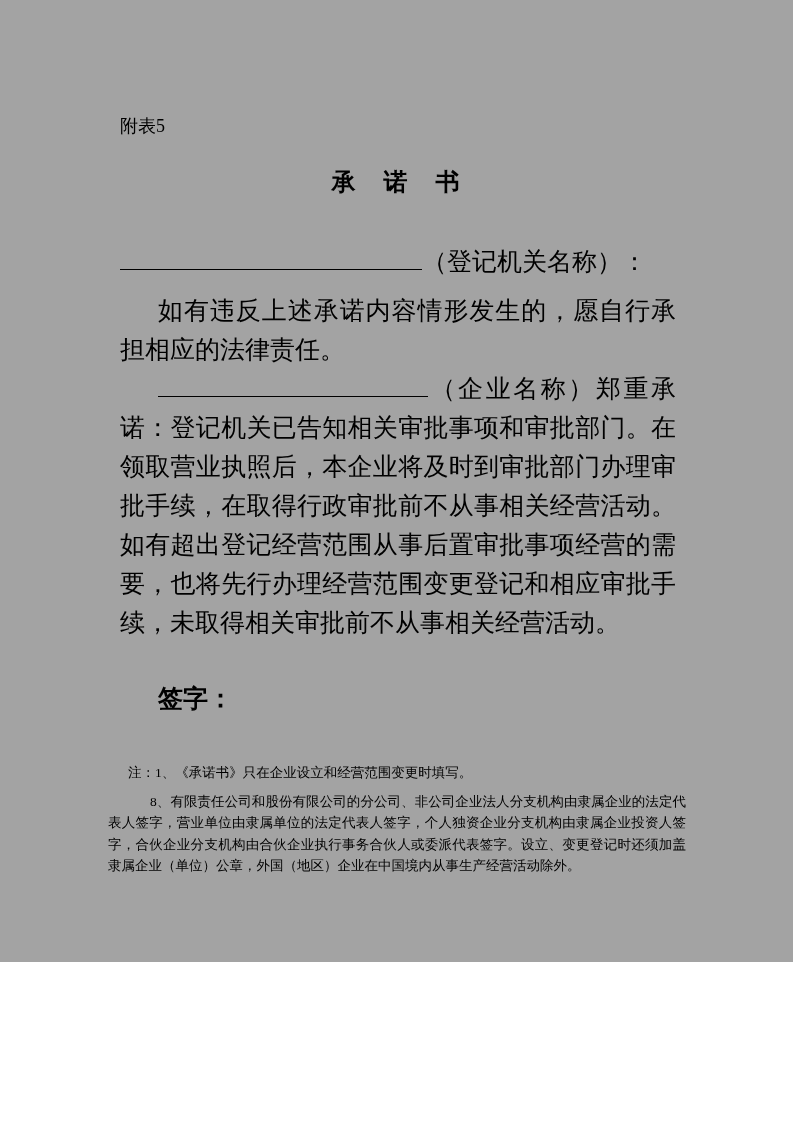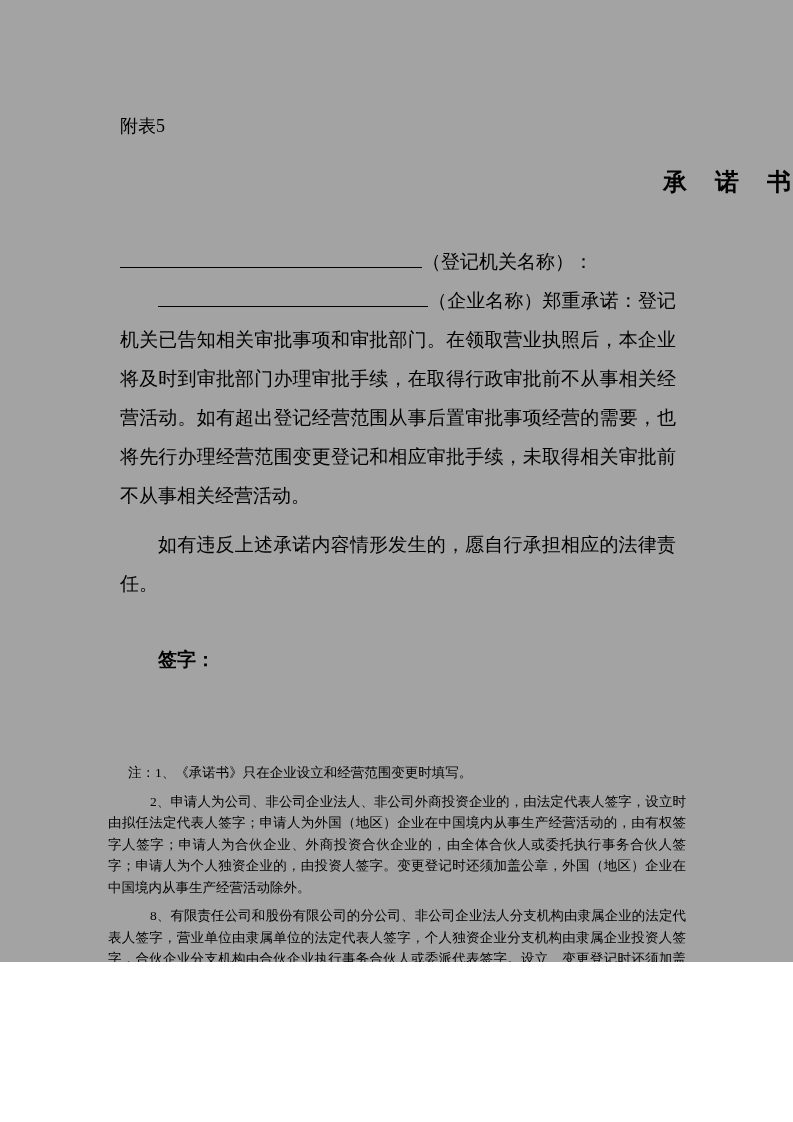--- a/index.html
+++ b/index.html
@@ -21,33 +21,33 @@
     left: 120px;
     top: 114px;
     font-size: 18px;
     line-height: 24px;
   }
   .doc-title {
     position: absolute;
     left: 0;
     top: 166px;
     width: 100%;
-    text-align: right;
+    text-align: center;
     font-family: "Liberation Sans", "DejaVu Sans", sans-serif;
     font-weight: bold;
     font-size: 24px;
     letter-spacing: 2px;
     margin: 0;
   }
   .content {
     position: absolute;
     left: 120px;
     top: 242px;
     width: 556px;
-    font-size: 19px;
+    font-size: 25px;
     line-height: 39px;
     text-align: justify;
   }
   .content p { margin: 0; }
   .blank {
     display: inline-block;
     border-bottom: 1px solid #000;
     height: 24px;
     vertical-align: baseline;
   }
@@ -93,32 +93,31 @@
   <div class="attachment-label">附表5</div>
 
   <h1 class="doc-title">承　诺　书</h1>
 
   <div class="content">
 
     <p>
       <span class="blank blank-registry"></span><span>（登记机关名称）：</span>
     </p>
 
+    <p class="para-indent liability-para">如有违反上述承诺内容情形发生的，愿自行承担相应的法律责任。</p>
+
     <p class="para-indent">
       <span class="blank blank-company"></span><span>（企业名称）郑重承诺：登记机关已告知相关审批事项和审批部门。在领取营业执照后，本企业将及时到审批部门办理审批手续，在取得行政审批前不从事相关经营活动。如有超出登记经营范围从事后置审批事项经营的需要，也将先行办理经营范围变更登记和相应审批手续，未取得相关审批前不从事相关经营活动。</span>
     </p>
-
-    <p class="para-indent liability-para">如有违反上述承诺内容情形发生的，愿自行承担相应的法律责任。</p>
 
     <p class="signature-line">签字：</p>
 
 
   </div>
 
   <div class="notes">
     <p class="note-first">注：1、《承诺书》只在企业设立和经营范围变更时填写。</p>
-    <p class="note-follow">2、申请人为公司、非公司企业法人、非公司外商投资企业的，由法定代表人签字，设立时由拟任法定代表人签字；申请人为外国（地区）企业在中国境内从事生产经营活动的，由有权签字人签字；申请人为合伙企业、外商投资合伙企业的，由全体合伙人或委托执行事务合伙人签字；申请人为个人独资企业的，由投资人签字。变更登记时还须加盖公章，外国（地区）企业在中国境内从事生产经营活动除外。</p>
     <p class="note-follow">8、有限责任公司和股份有限公司的分公司、非公司企业法人分支机构由隶属企业的法定代表人签字，营业单位由隶属单位的法定代表人签字，个人独资企业分支机构由隶属企业投资人签字，合伙企业分支机构由合伙企业执行事务合伙人或委派代表签字。设立、变更登记时还须加盖隶属企业（单位）公章，外国（地区）企业在中国境内从事生产经营活动除外。</p>
   </div>
 
   <div class="page-number">4</div>
 
 </div>
 
 </body></html>

